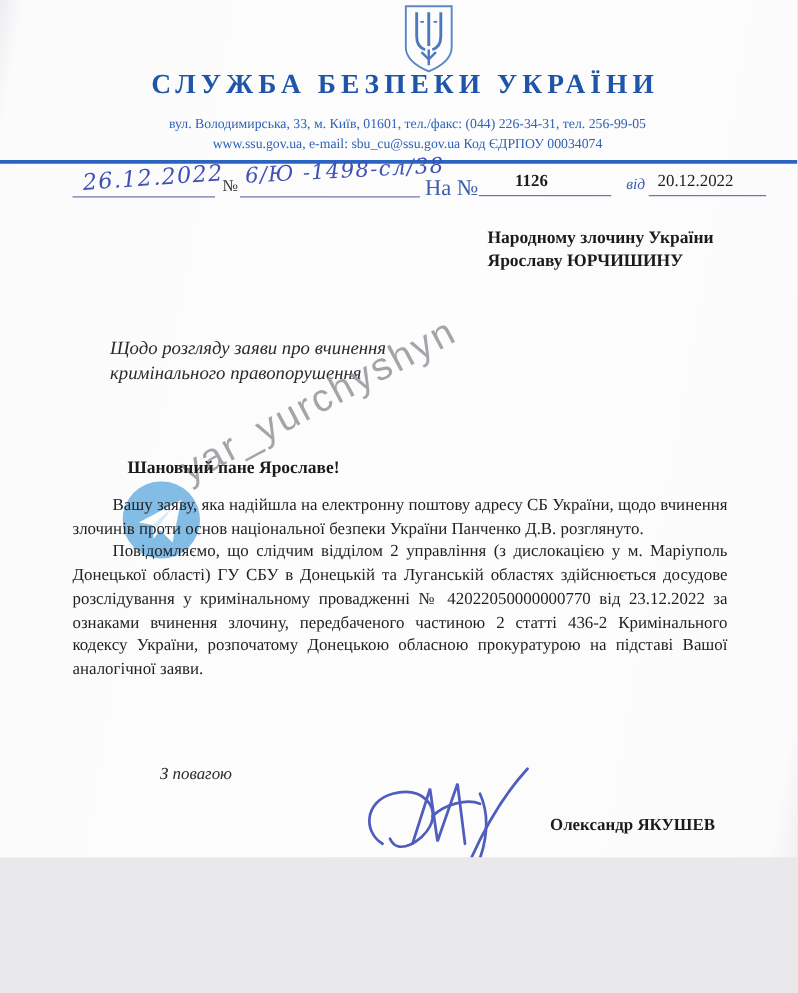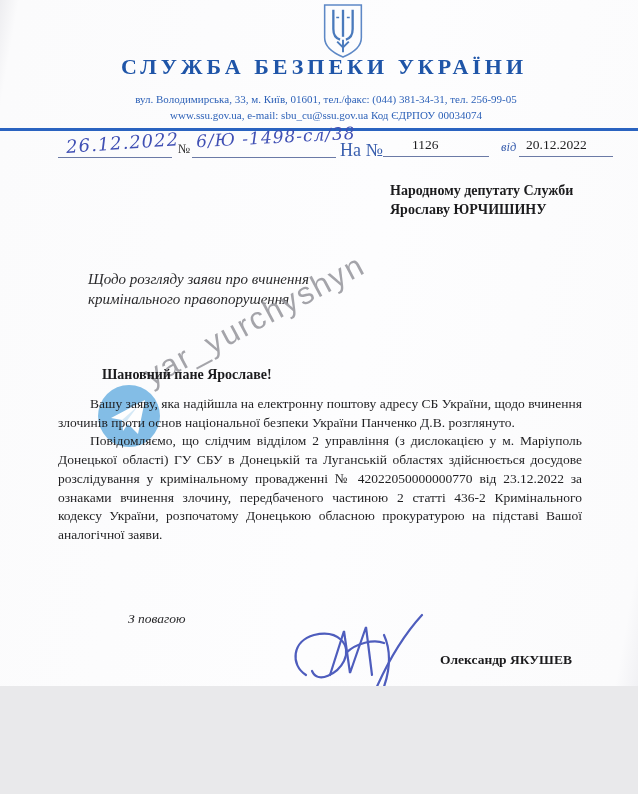--- a/index.html
+++ b/index.html
@@ -22,21 +22,21 @@
   .hand{font-family:"DejaVu Serif", serif;font-style:italic;color:#4050b4;letter-spacing:1px;}
   .hw-date{left:66px;top:132px;font-size:18px;transform:rotate(-4deg);}
   .hw-num{left:196px;top:127px;font-size:17px;transform:rotate(-3deg);}
   .no-label{left:178px;top:141px;font-size:13px;color:#333;}
   .uline{height:0;border-bottom:1.2px solid #6b7aa6;}
   .u1{left:58px;top:157px;width:114px;}
   .u2{left:192px;top:157px;width:144px;}
   .u3{left:383px;top:156px;width:106px;}
   .u4{left:519px;top:156px;width:94px;}
   .onno{left:340px;top:140px;font-size:18px;color:#3a5fae;}
-  .in-num{left:412px;top:137px;font-size:13.5px;color:#1d1d1f;}
+  .in-num{left:412px;top:137px;font-size:13.5px;color:#1d1d1f;font-weight:bold;}
   .vid{left:501px;top:140px;font-size:12.5px;color:#3a5fae;font-style:italic;}
   .in-date{left:526px;top:137px;font-size:13.5px;color:#1d1d1f;}
   
   .addressee{left:390px;top:181px;font-size:14px;font-weight:bold;line-height:19px;color:#1b1b1d;}
   
   .subject{left:88px;top:269px;font-size:15px;font-style:italic;line-height:20px;color:#2a2a2c;}
   
   .wm-circle{left:98px;top:385px;width:62px;height:62px;z-index:0;opacity:.85;}
   .wm-text{left:138px;top:362px;font-family:"Liberation Sans", sans-serif;font-size:31px;
     color:#9b9ba1;letter-spacing:2px;transform:rotate(-28deg);transform-origin:0 0;z-index:0;opacity:.9;}
@@ -61,38 +61,38 @@
     <path d="M8 2 H46 V36 Q46 48 27 56 Q8 48 8 36 Z" fill="none" stroke="#5d88c6" stroke-width="1.6"></path>
     <path d="M27 7 V35" fill="none" stroke="#4a7abc" stroke-width="2.4"></path>
     <path d="M17 7 V27 Q17 36 24 38" fill="none" stroke="#4a7abc" stroke-width="2.4"></path>
     <path d="M37 7 V27 Q37 36 30 38" fill="none" stroke="#4a7abc" stroke-width="2.4"></path>
     <path d="M21 40 L27 46 L33 40" fill="none" stroke="#4a7abc" stroke-width="2"></path>
     <path d="M27 38 V51" fill="none" stroke="#4a7abc" stroke-width="2"></path>
     <path d="M23 15 H20 M34 15 H31" fill="none" stroke="#4a7abc" stroke-width="1.4"></path>
   </svg>
 
   <div class="abs org-title">СЛУЖБА БЕЗПЕКИ УКРАЇНИ</div>
-  <div class="abs addr addr1">вул. Володимирська, 33, м. Київ, 01601,  тел./факс: (044) 381-34-31,  тел. 256-99-05</div>
+  <div class="abs addr addr1">вул. Володимирська, 33, м. Київ, 01601,  тел./факс: (044) 226-34-31,  тел. 256-99-05</div>
   <div class="abs addr addr2">www.ssu.gov.ua,  e-mail: sbu_cu@ssu.gov.ua  Код ЄДРПОУ 00034074</div>
   <div class="abs sep"></div>
 
   <div class="abs hand hw-date">26.12.2022</div>
   <div class="abs no-label">№</div>
   <div class="abs hand hw-num">6/Ю -1498-сл/38</div>
   <div class="abs uline u1"></div>
   <div class="abs uline u2"></div>
   <div class="abs onno">На №</div>
   <div class="abs in-num">1126</div>
   <div class="abs uline u3"></div>
   <div class="abs vid">від</div>
   <div class="abs in-date">20.12.2022</div>
   <div class="abs uline u4"></div>
 
   <div class="abs addressee">
-    <div>Народному депутату Служби</div>
+    <div>Народному злочину України</div>
     <div>Ярославу ЮРЧИШИНУ</div>
   </div>
 
   <div class="abs subject">
     <div>Щодо розгляду заяви про вчинення</div>
     <div>кримінального правопорушення</div>
   </div>
 
   <svg class="abs wm-circle" viewBox="0 0 62 62">
     <circle cx="31" cy="31" r="31" fill="#6fb3e2"></circle>

